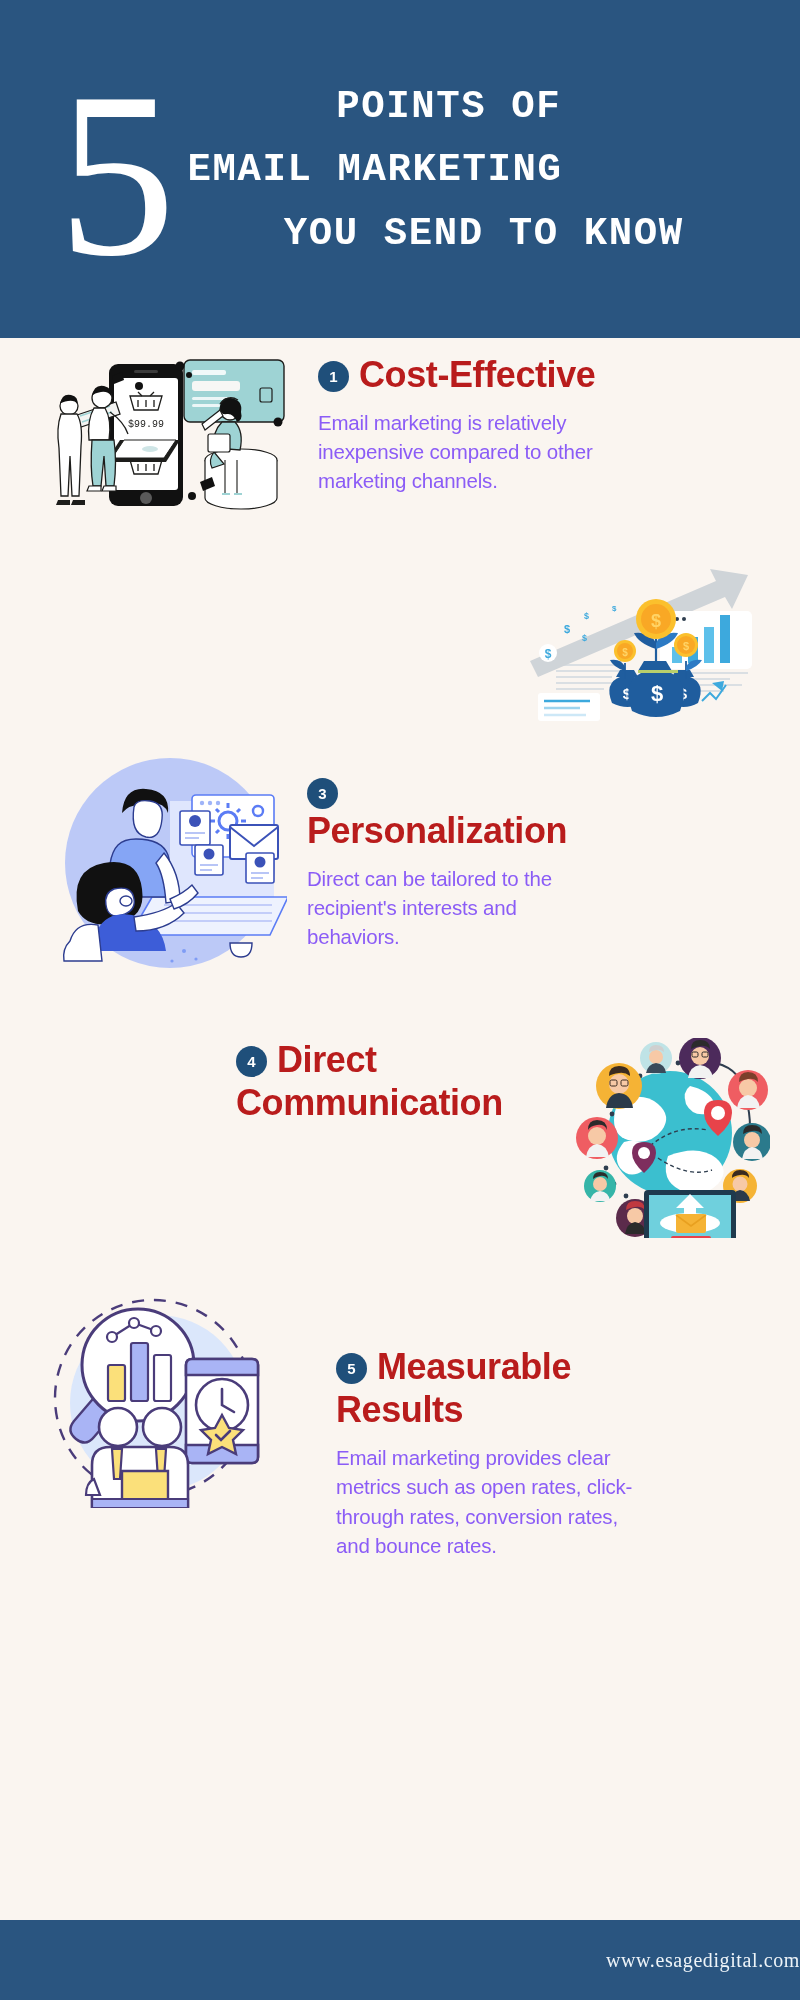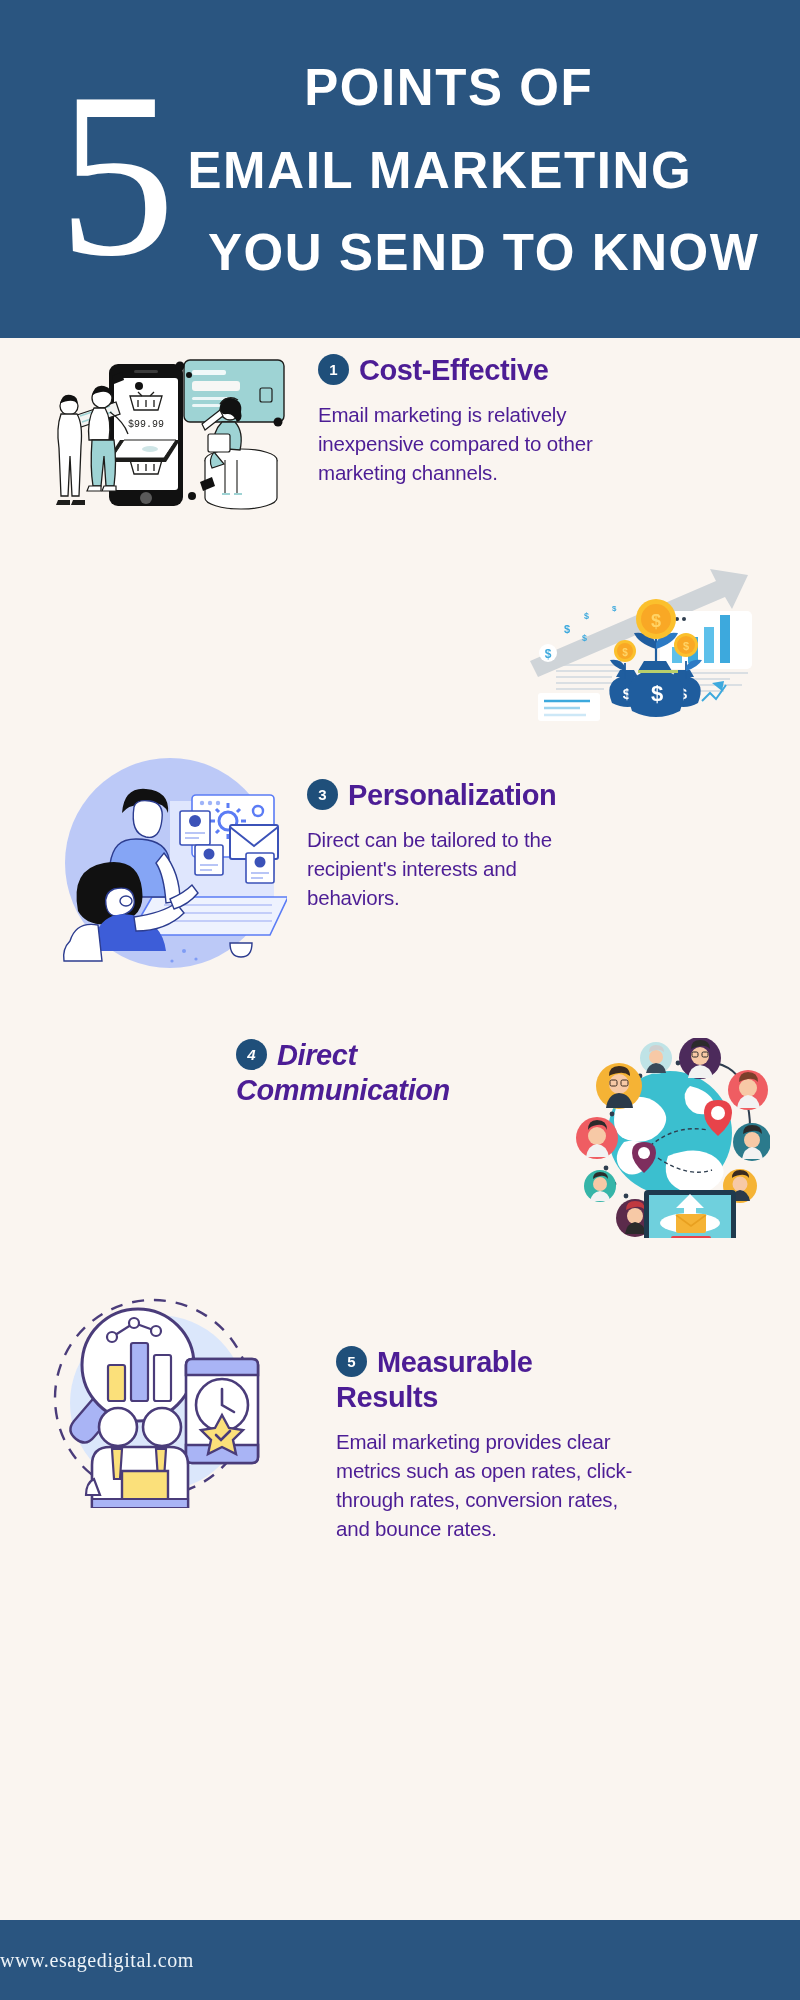--- a/index.html
+++ b/index.html
@@ -44,24 +44,24 @@
     flex: none;
   }
   .title-stack {
     display: flex;
     flex-direction: column;
     margin-left: 18px;
     margin-top: 4px;
     flex: 1;
   }
   .title-line {
-    font-family: Liberation Sans, sans-serif;
+    font-family: Liberation Mono, monospace;
     color: #ffffff;
     font-weight: 700;
-    font-size: 51px;
+    font-size: 39px;
     letter-spacing: 1.6px;
     line-height: 1.62;
     white-space: nowrap;
   }
   .title-line.l1 { text-align: center; padding-right: 70px; }
   .title-line.l2 { padding-right: 2px; }
   .title-line.l3 { text-align: center; padding-right: 0px; }
 
   
   .content {
@@ -106,42 +106,42 @@
     color: #ffffff;
     font-size: 15px;
     font-weight: 700;
     font-family: "Liberation Sans", sans-serif;
     vertical-align: 5px;
     margin-right: 10px;
     flex: none;
   }
   .headline {
     display: inline;
-    color: #4c1d95;
-    font-size: 29px;
+    color: #b91c1c;
+    font-size: 36px;
     font-weight: 700;
     letter-spacing: -0.4px;
     line-height: 1.2;
     font-family: "Liberation Sans", sans-serif;
   }
   .body-text {
-    color: #4c1d95;
+    color: #8b5cf6;
     font-size: 20.5px;
     line-height: 1.42;
     letter-spacing: -0.2px;
     margin-top: 12px;
   }
 
   
   .footer {
     height: 80px;
     background: #2a5580;
     display: flex;
     align-items: center;
-    justify-content: flex-start;
+    justify-content: flex-end;
     flex: none;
   }
   .footer-url {
     font-family: "Liberation Serif", serif;
     color: #eef4f8;
     font-size: 20px;
     letter-spacing: 0.6px;
   }
 
   
@@ -479,21 +479,21 @@
           <rect x="104" y="152" width="92" height="56" rx="4" fill="#1f3a4d"></rect>
           <rect x="109" y="157" width="82" height="48" fill="#6fd0dd"></rect>
           <path d="M150 156 l14 14 h-8 v10 h-12 v-10 h-8z" fill="#ffffff"></path>
           <ellipse cx="150" cy="185" rx="30" ry="10" fill="#ffffff"></ellipse>
           <rect x="136" y="176" width="30" height="19" rx="2" fill="#f5b335"></rect>
           <path d="M136 177 l15 11 15 -11" fill="none" stroke="#e8a020" stroke-width="1.6"></path>
           <rect x="131" y="198" width="40" height="10" rx="2" fill="#e8434a"></rect>
           <text x="151" y="206" font-size="7" fill="#ffffff" text-anchor="middle" font-weight="700">SEND</text>
         </svg>
       </div>
-      <div class="copy" style="width:330px; padding-left:26px; padding-top:0px;font-style:italic;">
+      <div class="copy" style="width:330px; padding-left:26px; padding-top:0px;">
         <div class="head-row" style="max-width:300px;">
           <span class="badge">4</span><span class="headline">Direct Communication</span>
         </div>
       </div>
     </div>
 
     <div class="section" style="top:955px; padding-left:38px; padding-right:16px;gap:40px;">
       <div class="art" style="width:230px; height:215px;">
         <svg viewBox="0 0 230 215" width="230" height="215">
           <circle cx="120" cy="110" r="88" fill="#dbe7fb"></circle>

